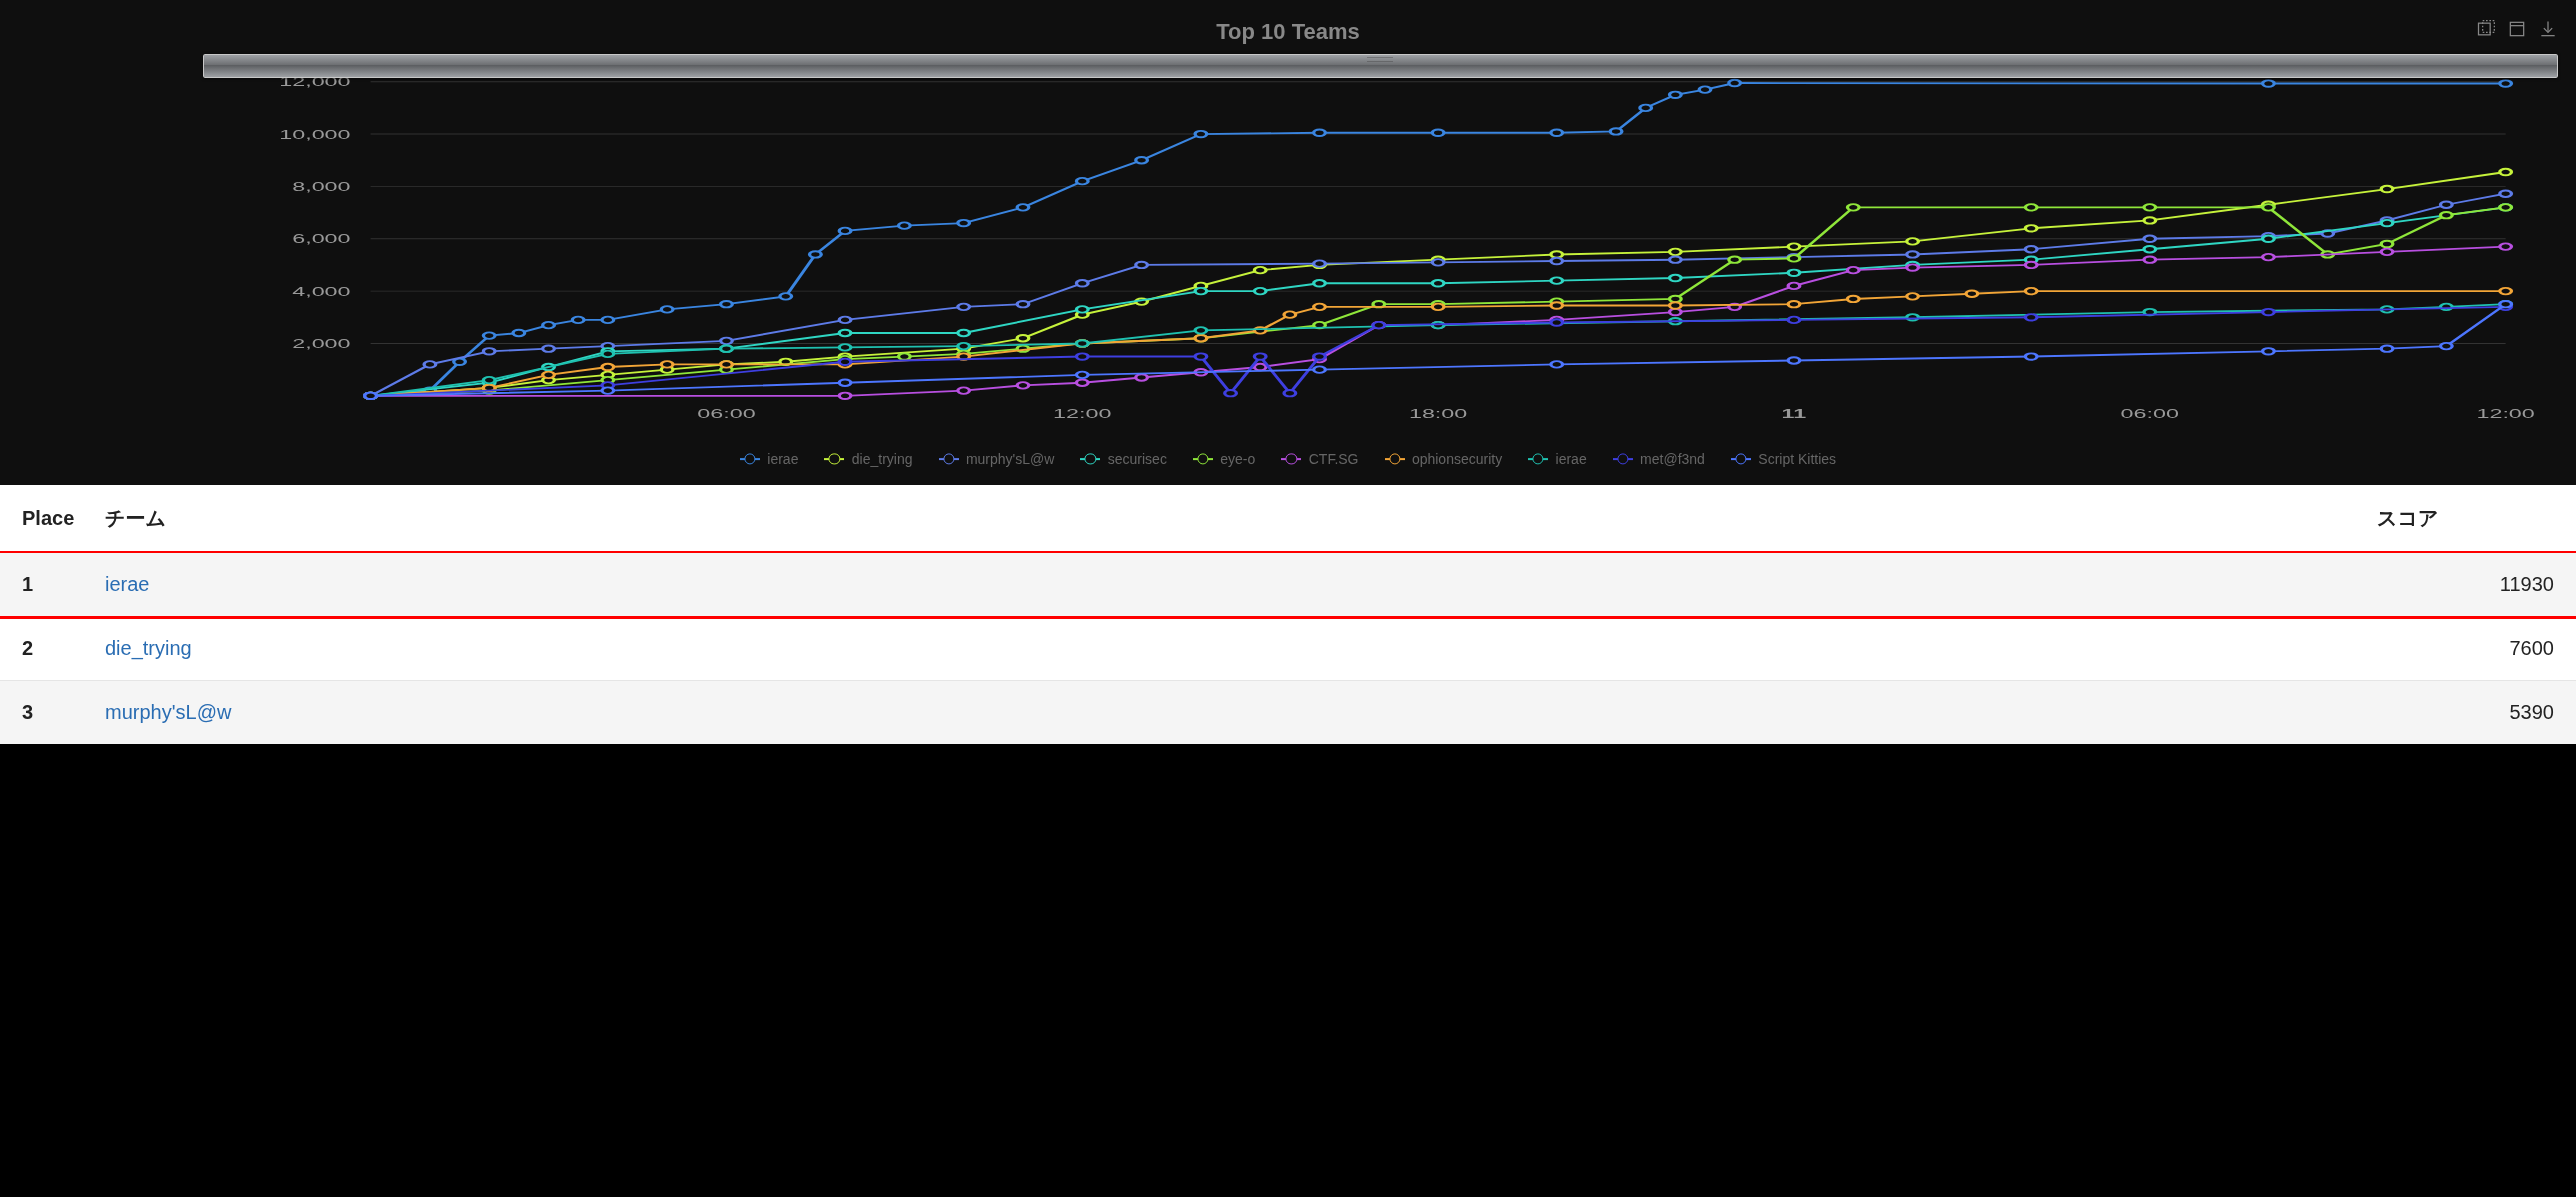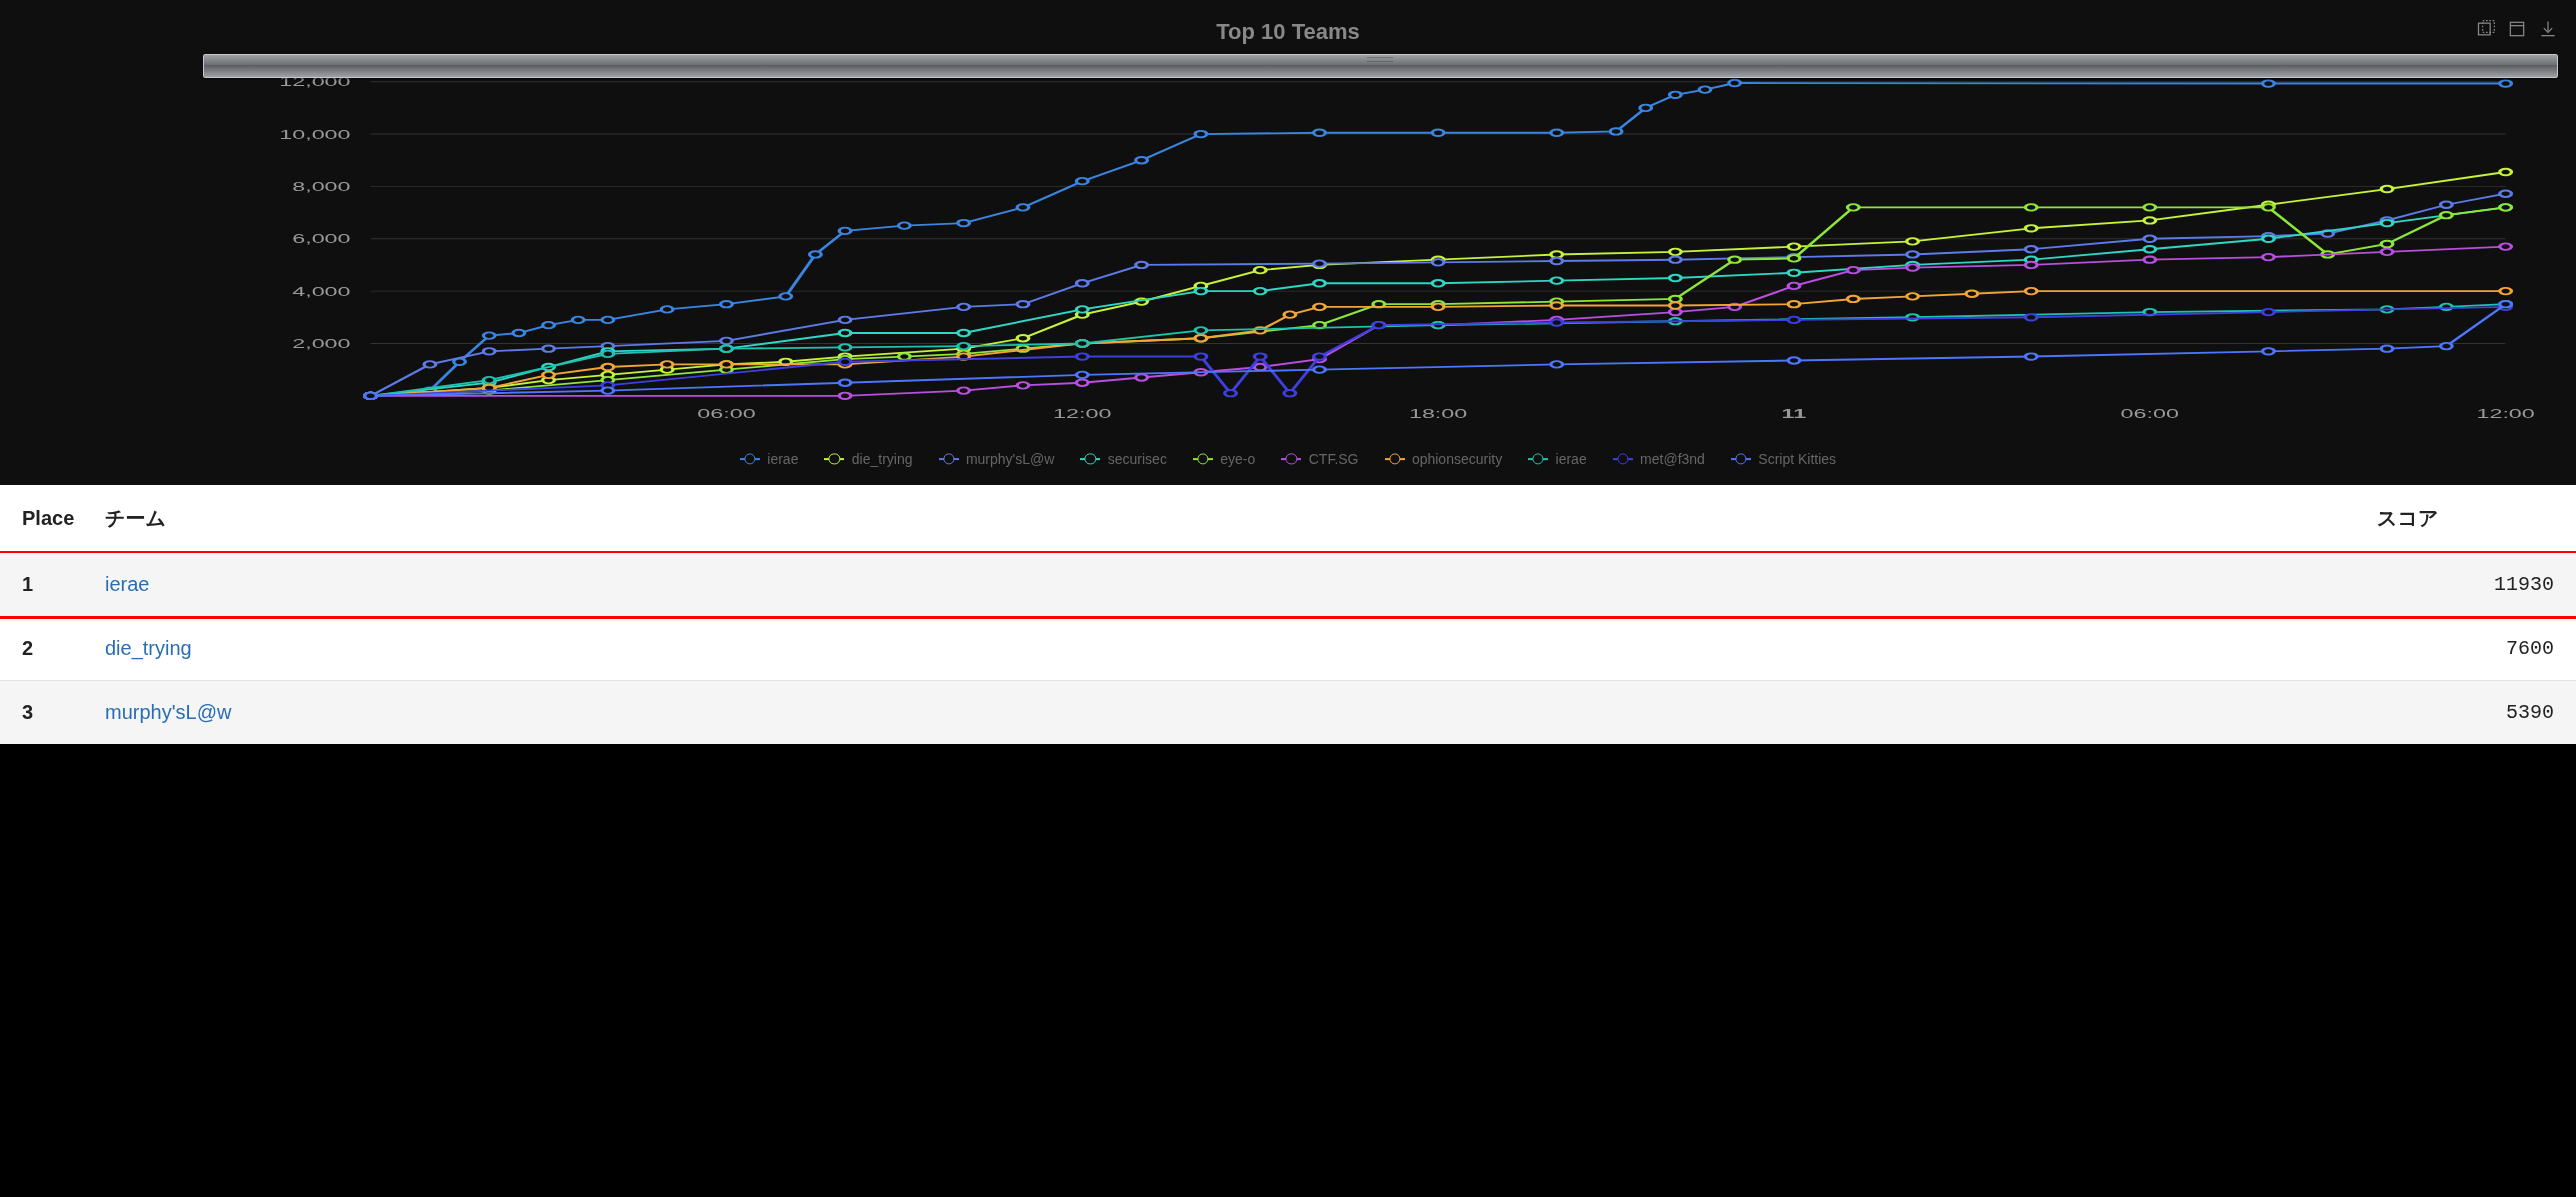--- a/index.html
+++ b/index.html
@@ -28,21 +28,21 @@
   .scoreboard { background:#fff; width:100%; }
   table { width:100%; border-collapse:collapse; table-layout:fixed; }
   th { text-align:left; font-weight:700; font-size:20px; padding:20px 22px; color:#222; background:#fff; }
   th.center { text-align:left; }
   th.right { text-align:left; }
   td { padding:20px 22px; font-size:20px; color:#222; border-top:0.9px solid #e5e5e5; }
   tbody tr:nth-child(odd) td { background:#f5f5f5; }
   tbody tr:nth-child(even) td { background:#fff; }
   td.place { font-weight:700; width:83px; }
   td.team a { color:#2a6db3; text-decoration:none; }
-  td.score { text-align:right; width:185px;font-family:Liberation Mono, monospace; }
+  td.score { text-align:right; width:185px; }
   col.col-place { width:83px; }
   col.col-team  { }
   col.col-score { width:221px; }
   tr.highlight { outline:3.7px solid #f00; outline-offset:-1.8px; }
   tr.highlight td { position:relative; }
   .axis-tick  { fill:#999; font-size:14px; }
   .grid-line  { stroke:#333; stroke-width:1; }
   .series-path { fill:none; stroke-width:2; }
   .series-pt   { fill:#0f0f0f; stroke-width:2; }
 </style>

